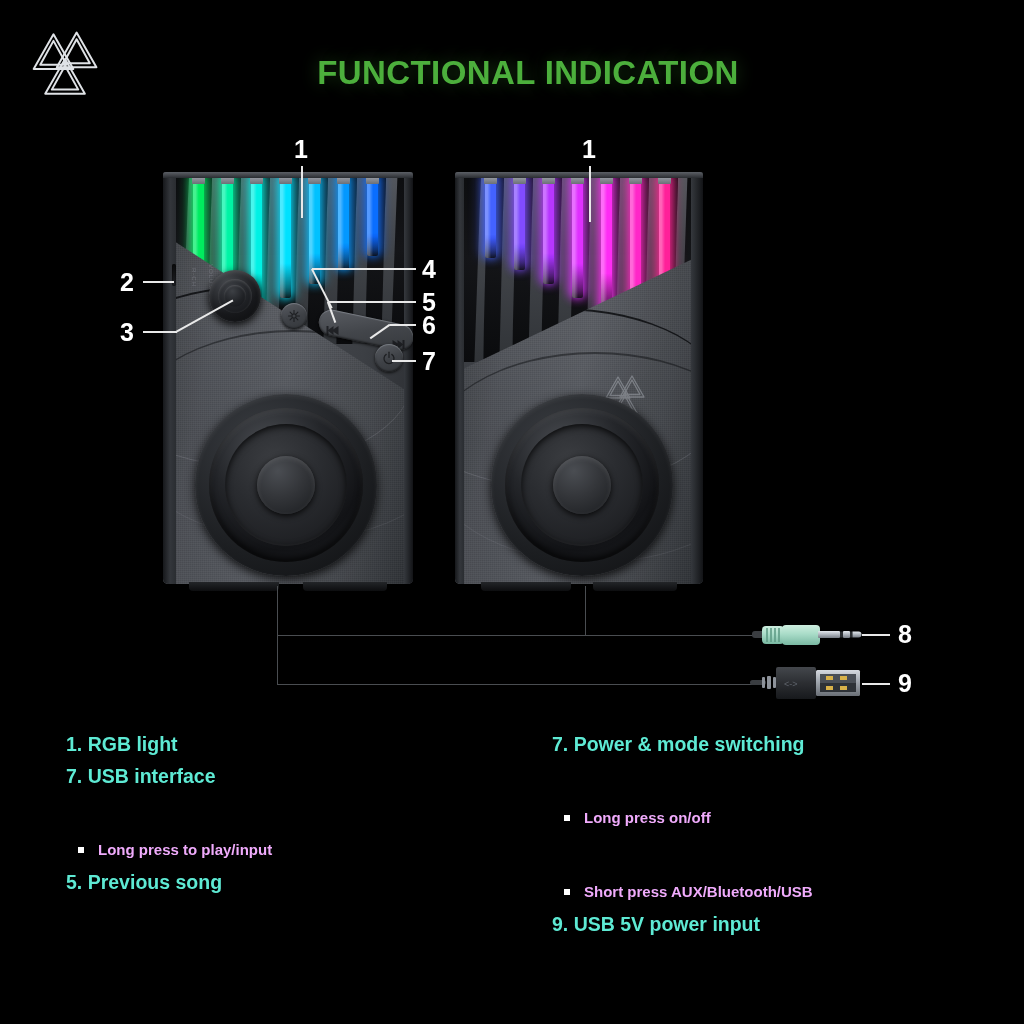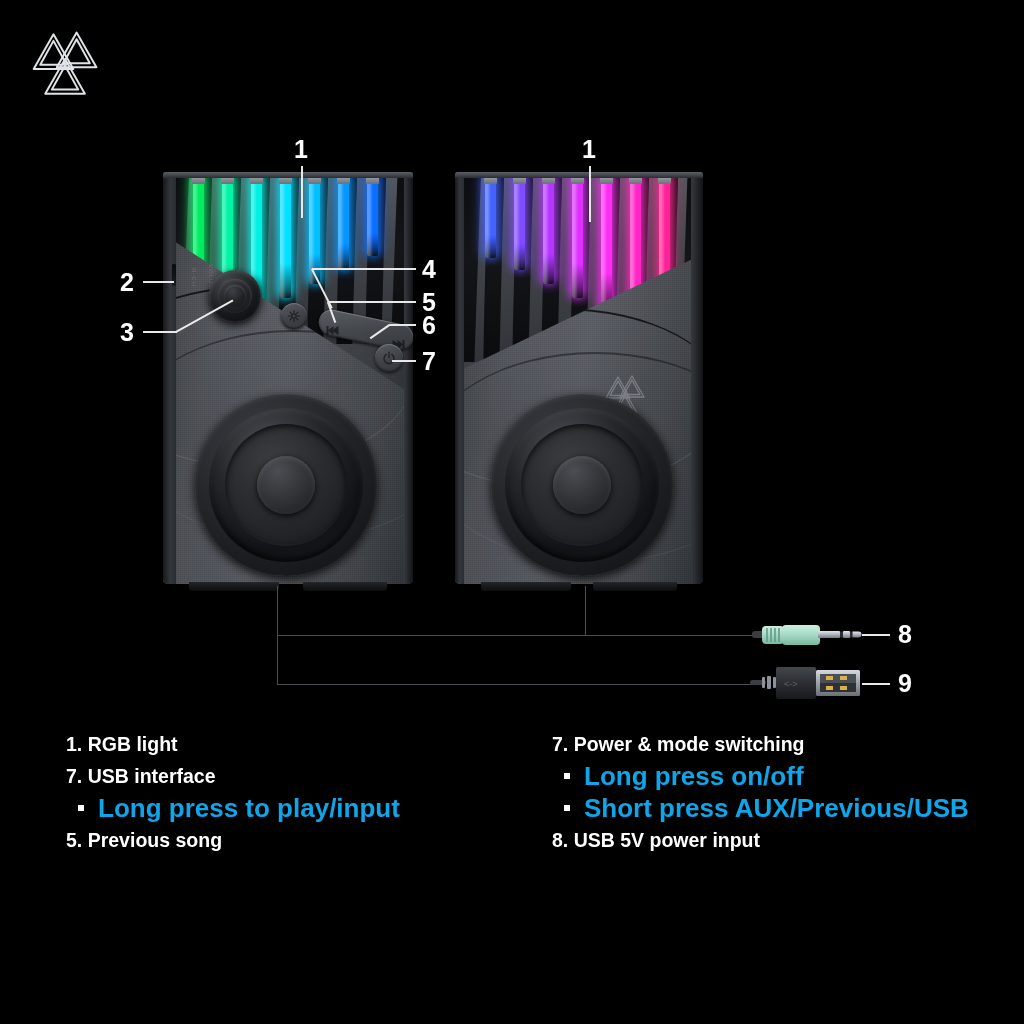--- a/index.html
+++ b/index.html
@@ -171,25 +171,25 @@
   .cable.h{ height:1.4px; }
   .cable.v{ width:1.4px; }
 
   
   .jack-wrap{ position:absolute; }
   .usb-wrap{ position:absolute; }
 
   
   .legend{ position:absolute; }
   .leg-item{
-    font-size:19.5px; font-weight:bold; color:#ffffff; line-height:32px; white-space:nowrap;
+    font-size:19.5px; font-weight:bold; color:#5eead4; line-height:32px; white-space:nowrap;
   }
   .leg-sub{
-    font-size:26px; font-weight:bold; color:#0ea5e9; line-height:32px;
-    padding-left:32px; position:relative; white-space:nowrap;
+    font-size:15px; font-weight:bold; color:#f0abfc; line-height:32px;
+    padding-left:32px; position:relative; white-space:nowrap;margin-top:42px;
   }
   .leg-sub .dot{
     position:absolute; left:12px; top:13px; width:6px; height:6px; background:#fff;
   }
 </style>
 </head>
 <body>
 
 <div id="stage">
 
@@ -199,20 +199,21 @@
         <path d="M30 10 L6 52 L54 52 Z"></path>
         <path d="M30 18 L14 47 L46 47 Z"></path>
         <path d="M58 8 L34 50 L82 50 Z"></path>
         <path d="M58 16 L42 45 L74 45 Z"></path>
         <path d="M44 40 L20 82 L68 82 Z"></path>
         <path d="M44 48 L28 77 L60 77 Z"></path>
       </g>
     </svg>
   </div>
 
+  <div class="page-title">FUNCTIONAL INDICATION</div>
 
   <div class="speaker" style="left:163px; top:172px; width:250px; height:412px;">
     <div class="sp-body">
 
       <div class="grille" style="height:172px;">
         <div class="fin angled" style="left:-4px; width:30px;"></div>
         <div class="fin angled" style="left:28px; width:21px;"></div>
         <div class="fin angled" style="left:57px; width:21px;"></div>
         <div class="fin angled" style="left:86px; width:21px;"></div>
         <div class="fin angled" style="left:115px; width:21px;"></div>
@@ -509,18 +510,18 @@
   </div>
 
   <div class="legend" style="left:552px; top:728px; width:460px;">
     <div class="leg-item">7. Power &amp; mode switching</div>
     <div class="leg-sub">
       <span class="dot"></span>
       <span>Long press on/off</span>
     </div>
     <div class="leg-sub">
       <span class="dot"></span>
-      <span>Short press AUX/Previous/USB</span>
+      <span>Short press AUX/Bluetooth/USB</span>
     </div>
-    <div class="leg-item">8. USB 5V power input</div>
+    <div class="leg-item">9. USB 5V power input</div>
   </div>
 
 </div>
 
 </body></html>

